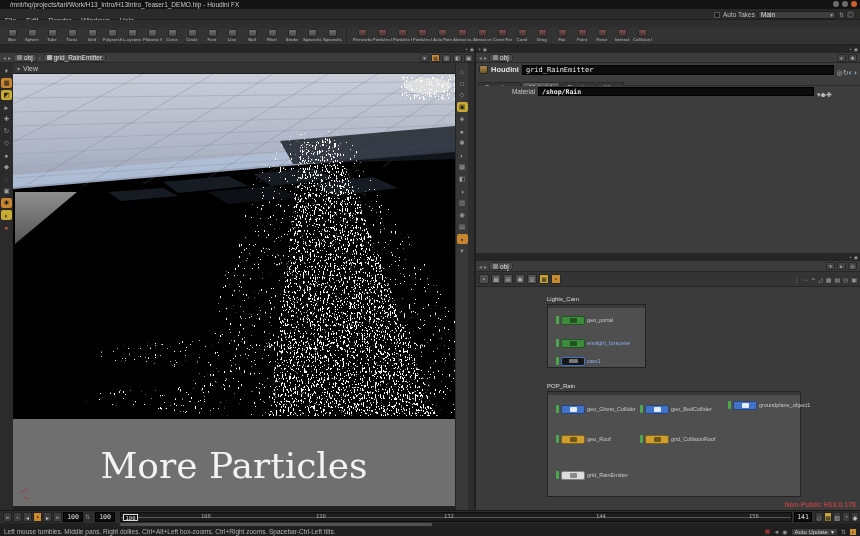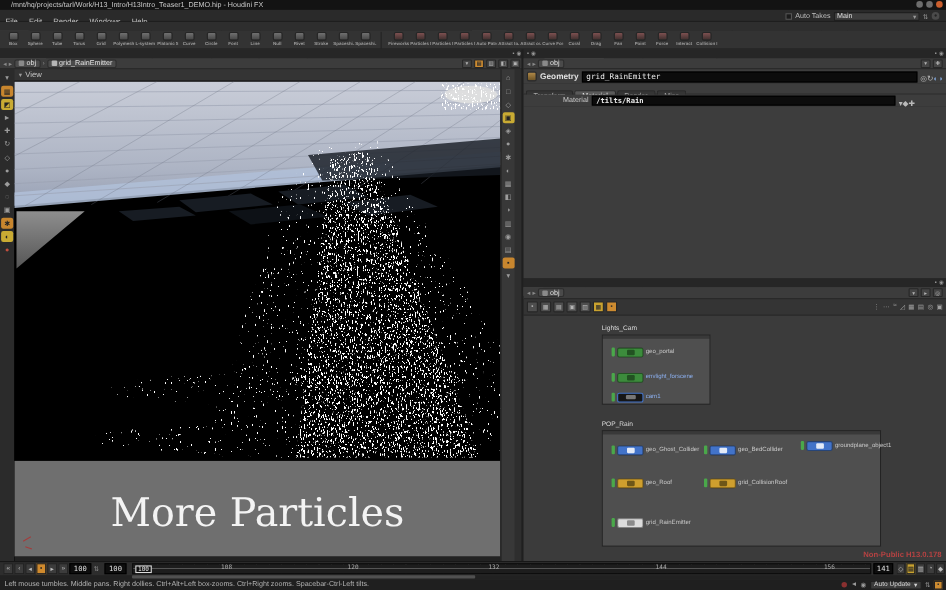--- a/index.html
+++ b/index.html
@@ -470,29 +470,29 @@
       <span class="chipicon"></span>
       <span>obj</span>
     </span>
     <span class="pathright">
       <span class="sqbtn">▾</span>
       <span class="sqbtn">✚</span>
     </span>
   </div>
   <div id="pheader">
     <span class="typeicon"></span>
-    <span class="tname">Geometry</span>
+    <span class="tname">Houdini</span>
     <span class="namefield">grid_RainEmitter</span>
     <span><span class="hicn">◎</span><span class="hicn">↻</span><span class="hicn blue">◐</span><span class="hicn blue">◑</span></span>
   </div>
   <div id="ptabs2">
   <span class="ptab2">Transform</span><span class="ptab2 sel">Material</span><span class="ptab2">Render</span><span class="ptab2">Misc</span></div>
   <div id="prow">
     <span class="flabel">Material</span>
-    <span class="valfield">/tilts/Rain</span>
+    <span class="valfield">/shop/Rain</span>
     <span><span class="hicn">▾</span><span class="hicn">◆</span><span class="hicn">✚</span></span>
   </div>
   <div id="pbody"></div>
 
   <div id="btabs" class="ptabs">
     <span><span class="ptab sel">obj</span><span class="ptab">Tree View</span><span class="ptab">Material Palette</span><span class="ptab">Asset Browser</span></span>
     <span class="plus">✚</span>
     <span class="paneicons">
       <span>▪</span>
       <span>◉</span>

